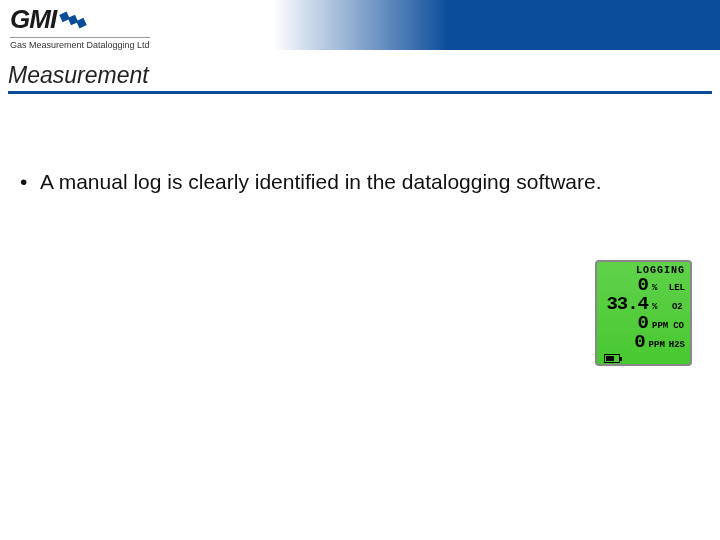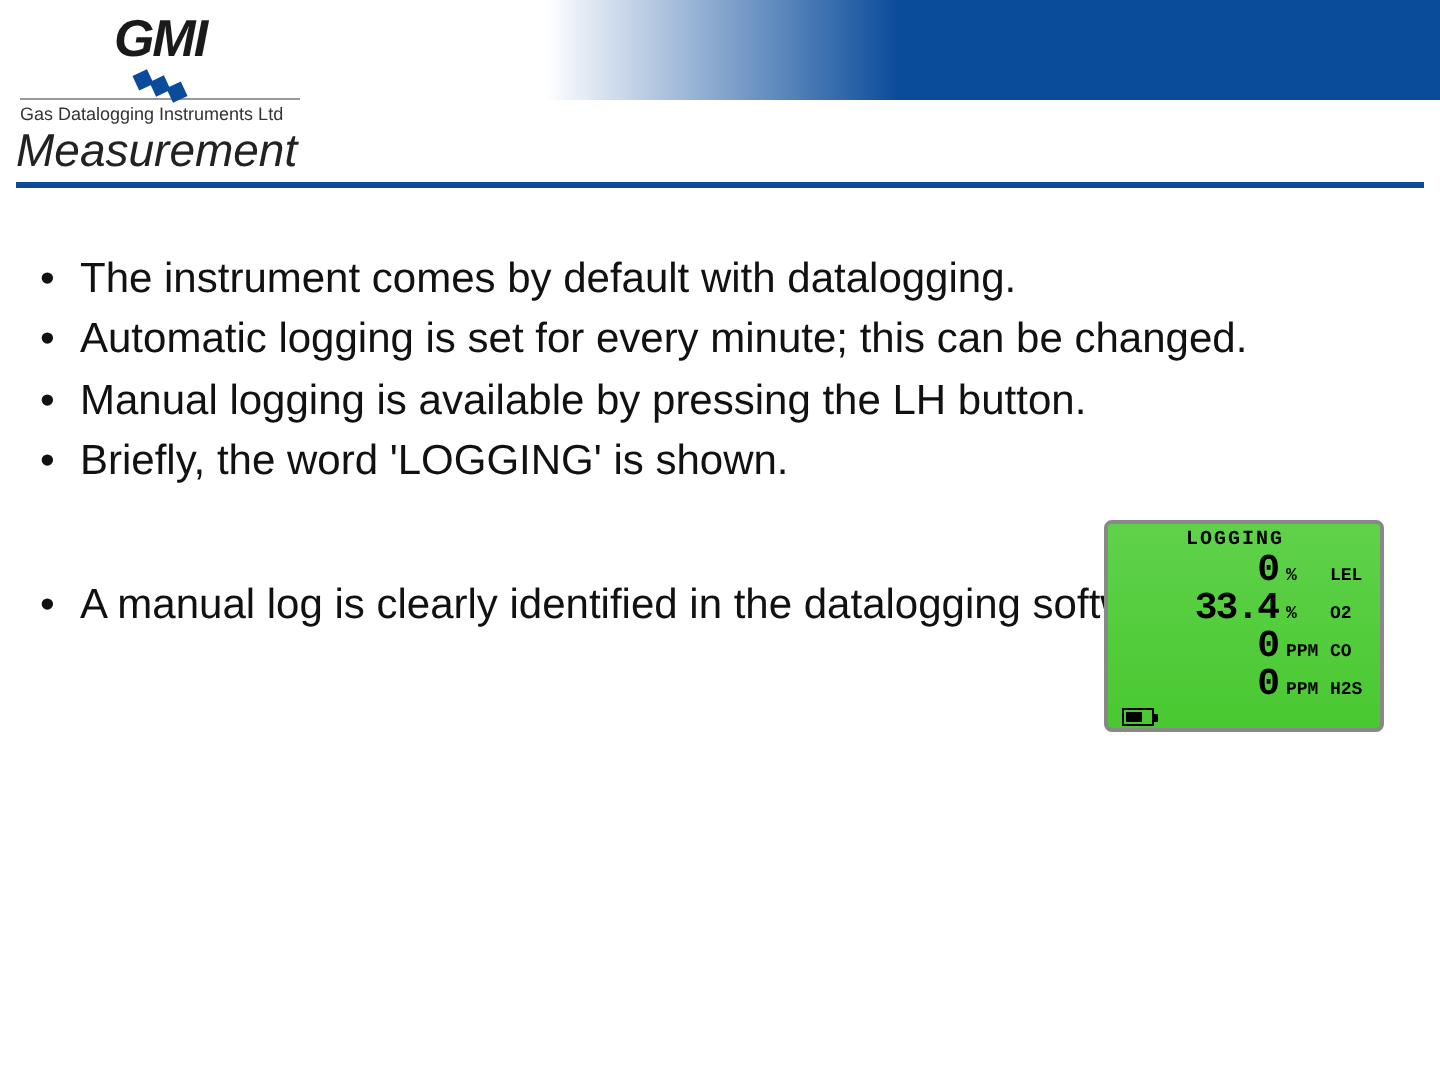--- a/index.html
+++ b/index.html
@@ -18,21 +18,20 @@
   }
   .logo-block {
     position: absolute;
     left: 10px;
     top: 4px;
   }
   .logo-row {
     display: flex;
     align-items: center;
     gap: 4px;
-    flex-direction: column;
   }
   .logo-text {
     font-size: 26px;
     font-weight: 900;
     font-style: italic;
     color: #1a1a1a;
     letter-spacing: -1px;
   }
   .logo-chev {
     display: flex;
@@ -95,21 +94,21 @@
     position: absolute;
     left: 2px;
     top: 0;
     color: #111;
   }
   .gap { height: 42px; }
   .lcd {
     position: absolute;
     right: 28px;
     top: 260px;
-    width: 140px;
+    width: 97px;
     height: 106px;
     background: linear-gradient(180deg, #5fd24a 0%, #49c831 100%);
     border: 2px solid #888;
     border-radius: 4px;
     padding: 3px 5px 3px 5px;
     font-family: "Courier New", monospace;
     color: #000;
     font-weight: bold;
   }
   .lcd .lcd-title {
@@ -134,21 +133,21 @@
     letter-spacing: -1px;
   }
   .lcd-unit {
     font-size: 9px;
     width: 18px;
     text-align: left;
   }
   .lcd-gas {
     font-size: 9px;
     width: 20px;
-    text-align: left;
+    text-align: center;
   }
   .lcd-batt {
     margin-top: 4px;
     width: 16px;
     height: 9px;
     border: 1.5px solid #000;
     position: relative;
     margin-left: 2px;
   }
   .lcd-batt::after {
@@ -172,36 +171,30 @@
   <div class="blue-grad"></div>
   <div class="logo-block">
     <div class="logo-row">
       <span class="logo-text">GMI</span>
       <span class="logo-chev">
         <span></span>
           <span></span>
           <span></span>
       </span>
     </div>
-    <div class="logo-sub">Gas Datalogging Instruments Ltd</div>
+    <div class="logo-sub">Gas Measurement Datalogging Ltd</div>
   </div>
 </div>
 
 <div class="title-row">
   <div class="title">Measurement</div>
   <div class="title-underline"></div>
 </div>
 
 <div class="content">
-  <ul class="bullets">
-    <li>The instrument comes by default with datalogging.</li>
-    <li>Automatic logging is set for every minute; this can be changed.</li>
-    <li>Manual logging is available by pressing the LH button.</li>
-    <li>Briefly, the word 'LOGGING' is shown.</li>
-  </ul>
   <div class="gap"></div>
   <ul class="bullets">
     <li>A manual log is clearly identified in the datalogging software.</li>
   </ul>
 </div>
 
 <div class="lcd">
   <div class="lcd-title">LOGGING</div>
   <div class="lcd-row">
     <span class="lcd-val">0</span>

